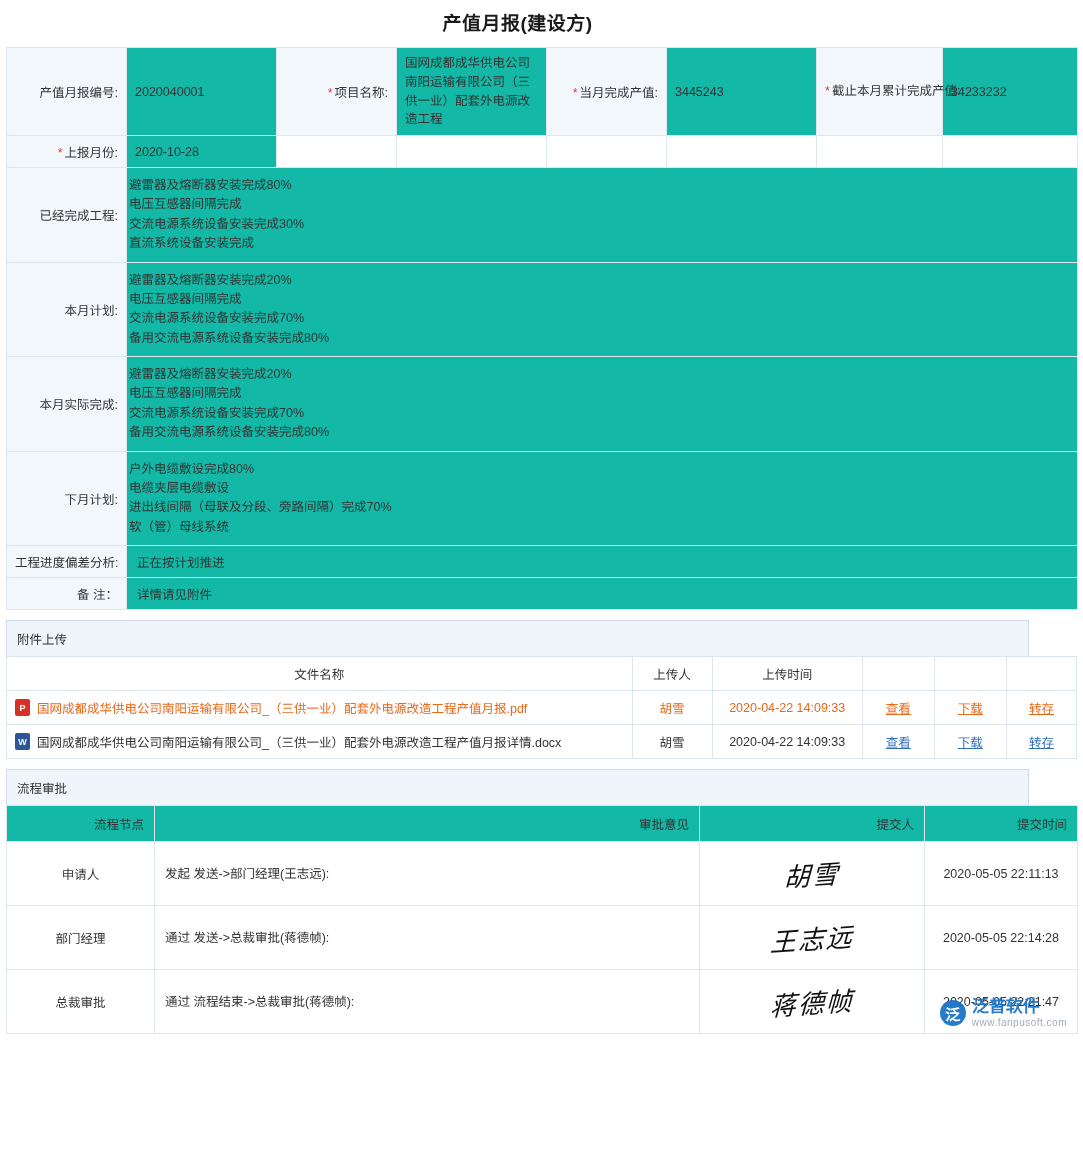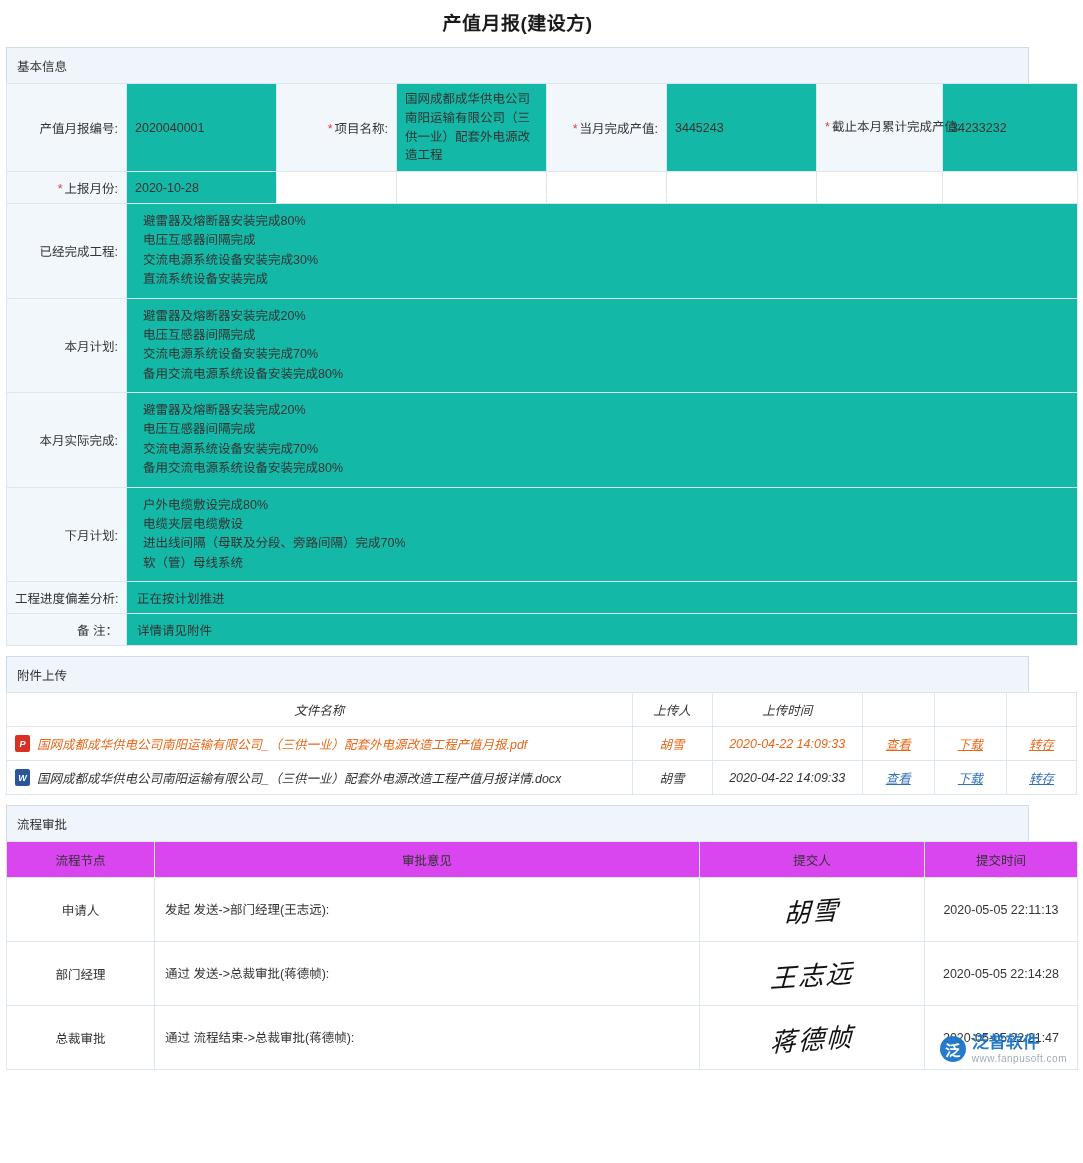--- a/index.html
+++ b/index.html
@@ -45,33 +45,32 @@
 
   .lbl {
     background: #f2f7fc;
     text-align: right;
     color: #333;
     white-space: nowrap;
   }
   .lbl.top { vertical-align: middle; }
   .req { color: #e43b3b; margin-right: 2px; }
   .val { background: #14b8a6; color: #333; }
-  .val.multiline { line-height: 1.55; padding: 8px 16px; vertical-align: middle; }
+  .val.multiline { line-height: 1.55; padding: 8px 2px; vertical-align: middle; }
   .val .line { display: block; }
 
   .blank { background: #ffffff; }
 
   
   table.att { width: 1071px; border-collapse: collapse; table-layout: fixed; border: 1px solid #cfdce8; }
   table.att td, table.att th {
     border: 1px solid #dce6ef;
     font-size: 12.5px;
     padding: 7px 8px;
     color: #333;
-    font-style: italic;
   }
   table.att th {
     background: #ffffff;
     font-weight: normal;
     text-align: center;
   }
   th.filename-col { text-align: left; padding-left: 12px; }
   .file-cell { display: flex; align-items: center; gap: 7px; }
   .file-icon {
     width: 15px; height: 17px;
@@ -94,21 +93,21 @@
   .center { text-align: center; }
 
   
   table.flow { width: 1071px; border-collapse: collapse; table-layout: fixed; border: 1px solid #cfdce8; }
   table.flow td, table.flow th {
     border: 1px solid #dce6ef;
     font-size: 12.5px;
     padding: 8px 10px;
     color: #333;
   }
-  table.flow th { font-weight: normal; text-align: center; background: #d946ef; margin-left: 40px; }
+  table.flow th { font-weight: normal; text-align: right; background: #14b8a6; margin-left: 40px; }
   .flow-node { text-align: center; }
   .flow-opinion { line-height: 1.6; }
   .flow-time { text-align: center; margin-left: 7px; }
   .sign-cell { text-align: center; height: 64px; vertical-align: middle; }
   .sign {
     font-family: "DejaVu Serif", serif;
     font-size: 26px;
     font-style: italic;
     color: #111;
     letter-spacing: 2px;
@@ -145,21 +144,20 @@
   .logo-url { font-size: 10px; color: #9aa7b3; letter-spacing: 0.5px; }
   .spacer10 { height: 10px; }
 </style>
 </head>
 <body>
 
 <div class="page">
 
   <div class="page-title">产值月报(建设方)</div>
 
-  <div class="section-head">基本信息</div>
 
   <table class="grid">
     <colgroup>
       <col style="width:120px">
         <col style="width:150px">
       <col style="width:120px">
         <col style="width:150px">
       <col style="width:120px">
         <col style="width:150px">
       <col style="width:126px">

